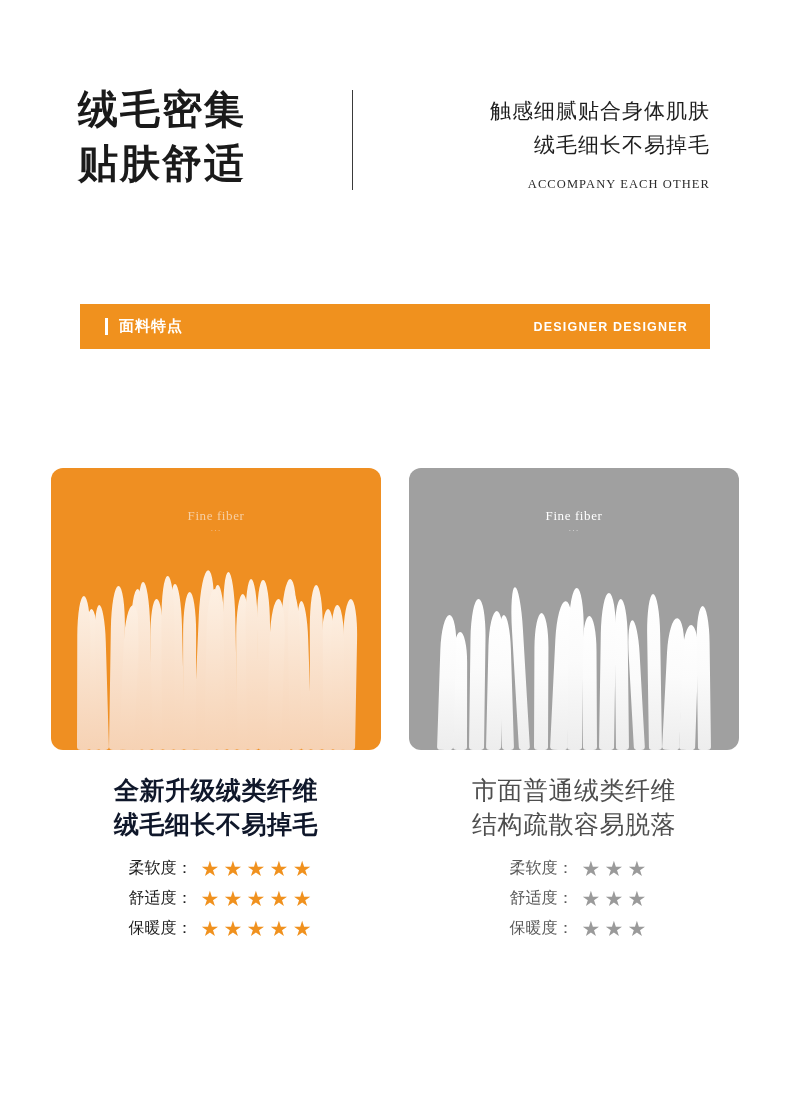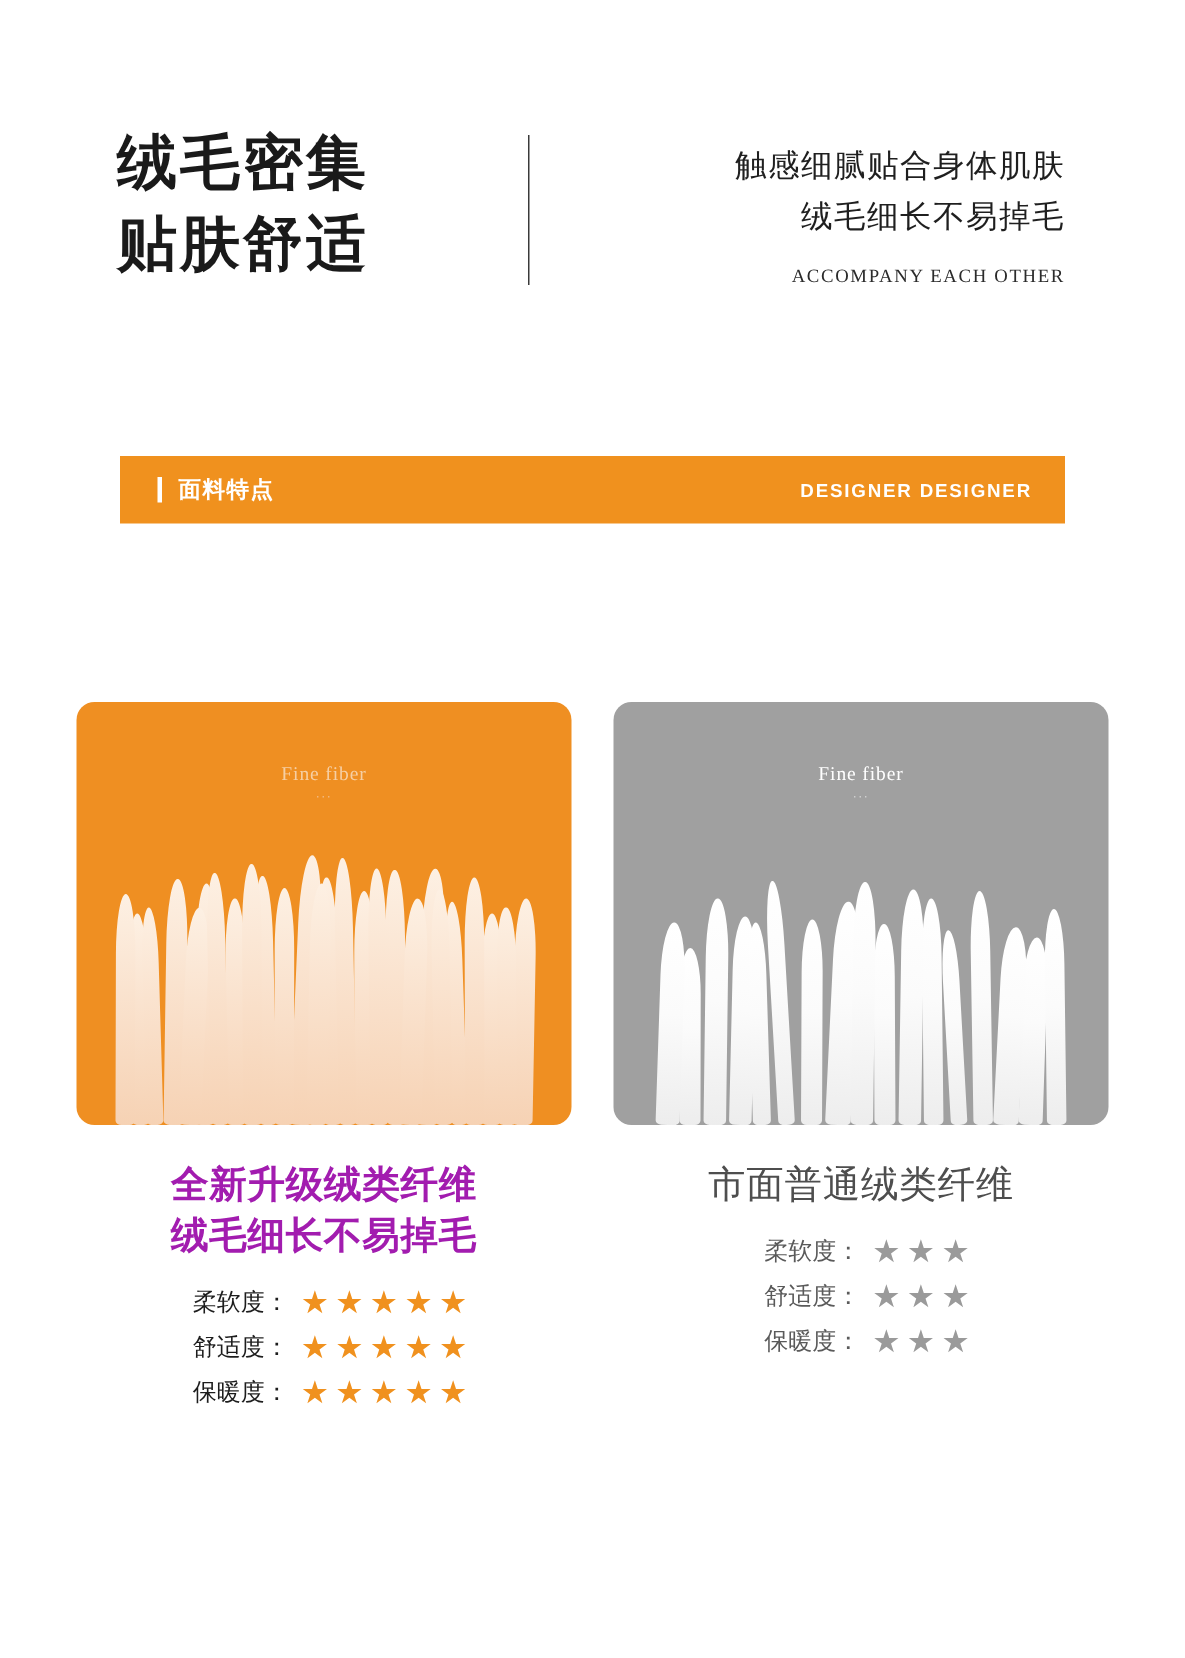--- a/index.html
+++ b/index.html
@@ -150,21 +150,21 @@
   }
 
   .card h3 {
     margin-top: 24px;
     text-align: center;
     font-size: 25px;
     font-weight: bold;
     line-height: 1.35;
     letter-spacing: 0.5px;
   }
-  .card.left h3 { color: #a21caf; }
+  .card.left h3 { color: #0f172a; }
   .card.right h3 { color: #4e4e4e; font-weight: normal; }
 
   .ratings {
     margin-top: 16px;
     display: flex;
     flex-direction: column;
     align-items: center;
     gap: 9px;
   }
   .rating-row {
@@ -283,20 +283,21 @@
             <div class="fiber" style="width: 13.3689px; height: 151.241px; left: 207.184px; transform: rotate(-0.649108deg); transform-origin: center bottom; z-index: 1;"></div>
             <div class="fiber" style="width: 10.891px; height: 130.127px; left: 225.332px; transform: rotate(-3.19781deg); transform-origin: center bottom; z-index: 2;"></div>
             <div class="fiber" style="width: 13.1172px; height: 156.225px; left: 239.967px; transform: rotate(-0.908deg); transform-origin: center bottom; z-index: 1;"></div>
             <div class="fiber" style="width: 16.8694px; height: 132.252px; left: 252.989px; transform: rotate(2.95141deg); transform-origin: center bottom; z-index: 2;"></div>
             <div class="fiber" style="width: 15.8777px; height: 125.498px; left: 269.99px; transform: rotate(1.93139deg); transform-origin: center bottom; z-index: 1;"></div>
             <div class="fiber" style="width: 13.2699px; height: 143.578px; left: 288.73px; transform: rotate(-0.750912deg); transform-origin: center bottom; z-index: 2;"></div>
           </div>
       </div>
       <h3>
         <span>市面普通绒类纤维</span><br>
+        <span>结构疏散容易脱落</span>
       </h3>
       <div class="ratings">
         <div class="rating-row">
           <span class="rating-label">柔软度：</span>
           <span class="stars">★ ★ ★</span>
         </div>
         <div class="rating-row">
           <span class="rating-label">舒适度：</span>
           <span class="stars">★ ★ ★</span>
         </div>

